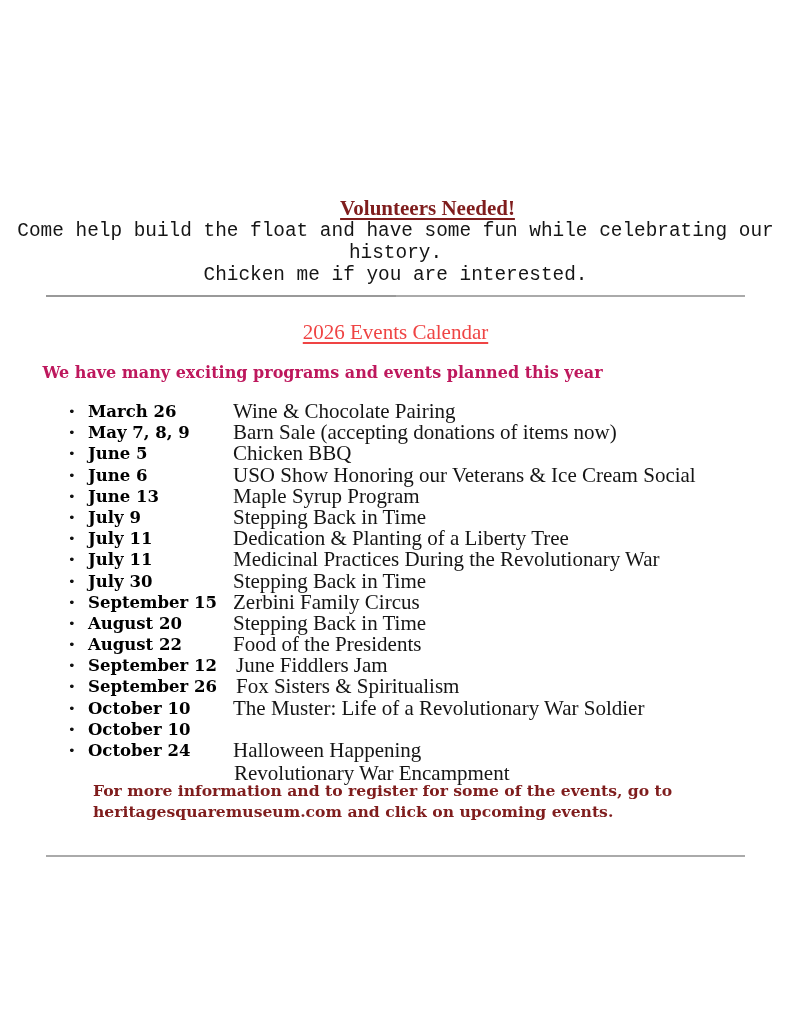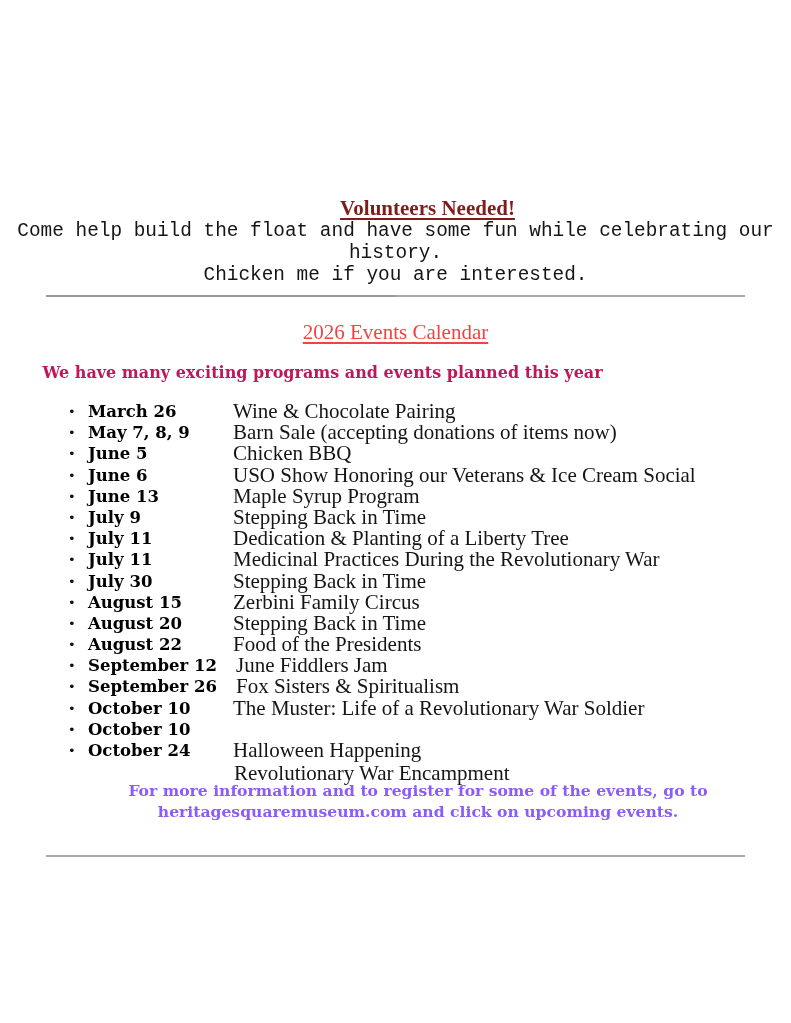--- a/index.html
+++ b/index.html
@@ -162,22 +162,21 @@
     .event.oct2 .event-title { left: 166px; margin-top: 44px; }
     .more-info {
       position: absolute;
       left: 93px;
       top: 780px;
       width: 650px;
       font-family: "DejaVu Serif", serif;
       font-weight: bold;
       font-size: 15.6px;
       line-height: 21px;
-      color: #8b5cf6;
-      text-align: center;
+      color: #7f1d1d;
     }
   </style>
 </head>
 <body>
 
 <div class="page">
 
 
 
   <div class="vol-heading"><span>Volunteers Needed!</span></div>
@@ -234,21 +233,21 @@
         <span class="event-date">July 11</span>
         <span class="event-title">Medicinal Practices During the Revolutionary War</span>
       </li>
     <li class="event">
         <span class="bullet">•</span>
         <span class="event-date">July 30</span>
         <span class="event-title">Stepping Back in Time</span>
       </li>
     <li class="event">
         <span class="bullet">•</span>
-        <span class="event-date">August 15</span>
+        <span class="event-date">September 15</span>
         <span class="event-title">Zerbini Family Circus</span>
       </li>
     <li class="event">
         <span class="bullet">•</span>
         <span class="event-date">August 20</span>
         <span class="event-title">Stepping Back in Time</span>
       </li>
     <li class="event">
         <span class="bullet">•</span>
         <span class="event-date">August 22</span>

